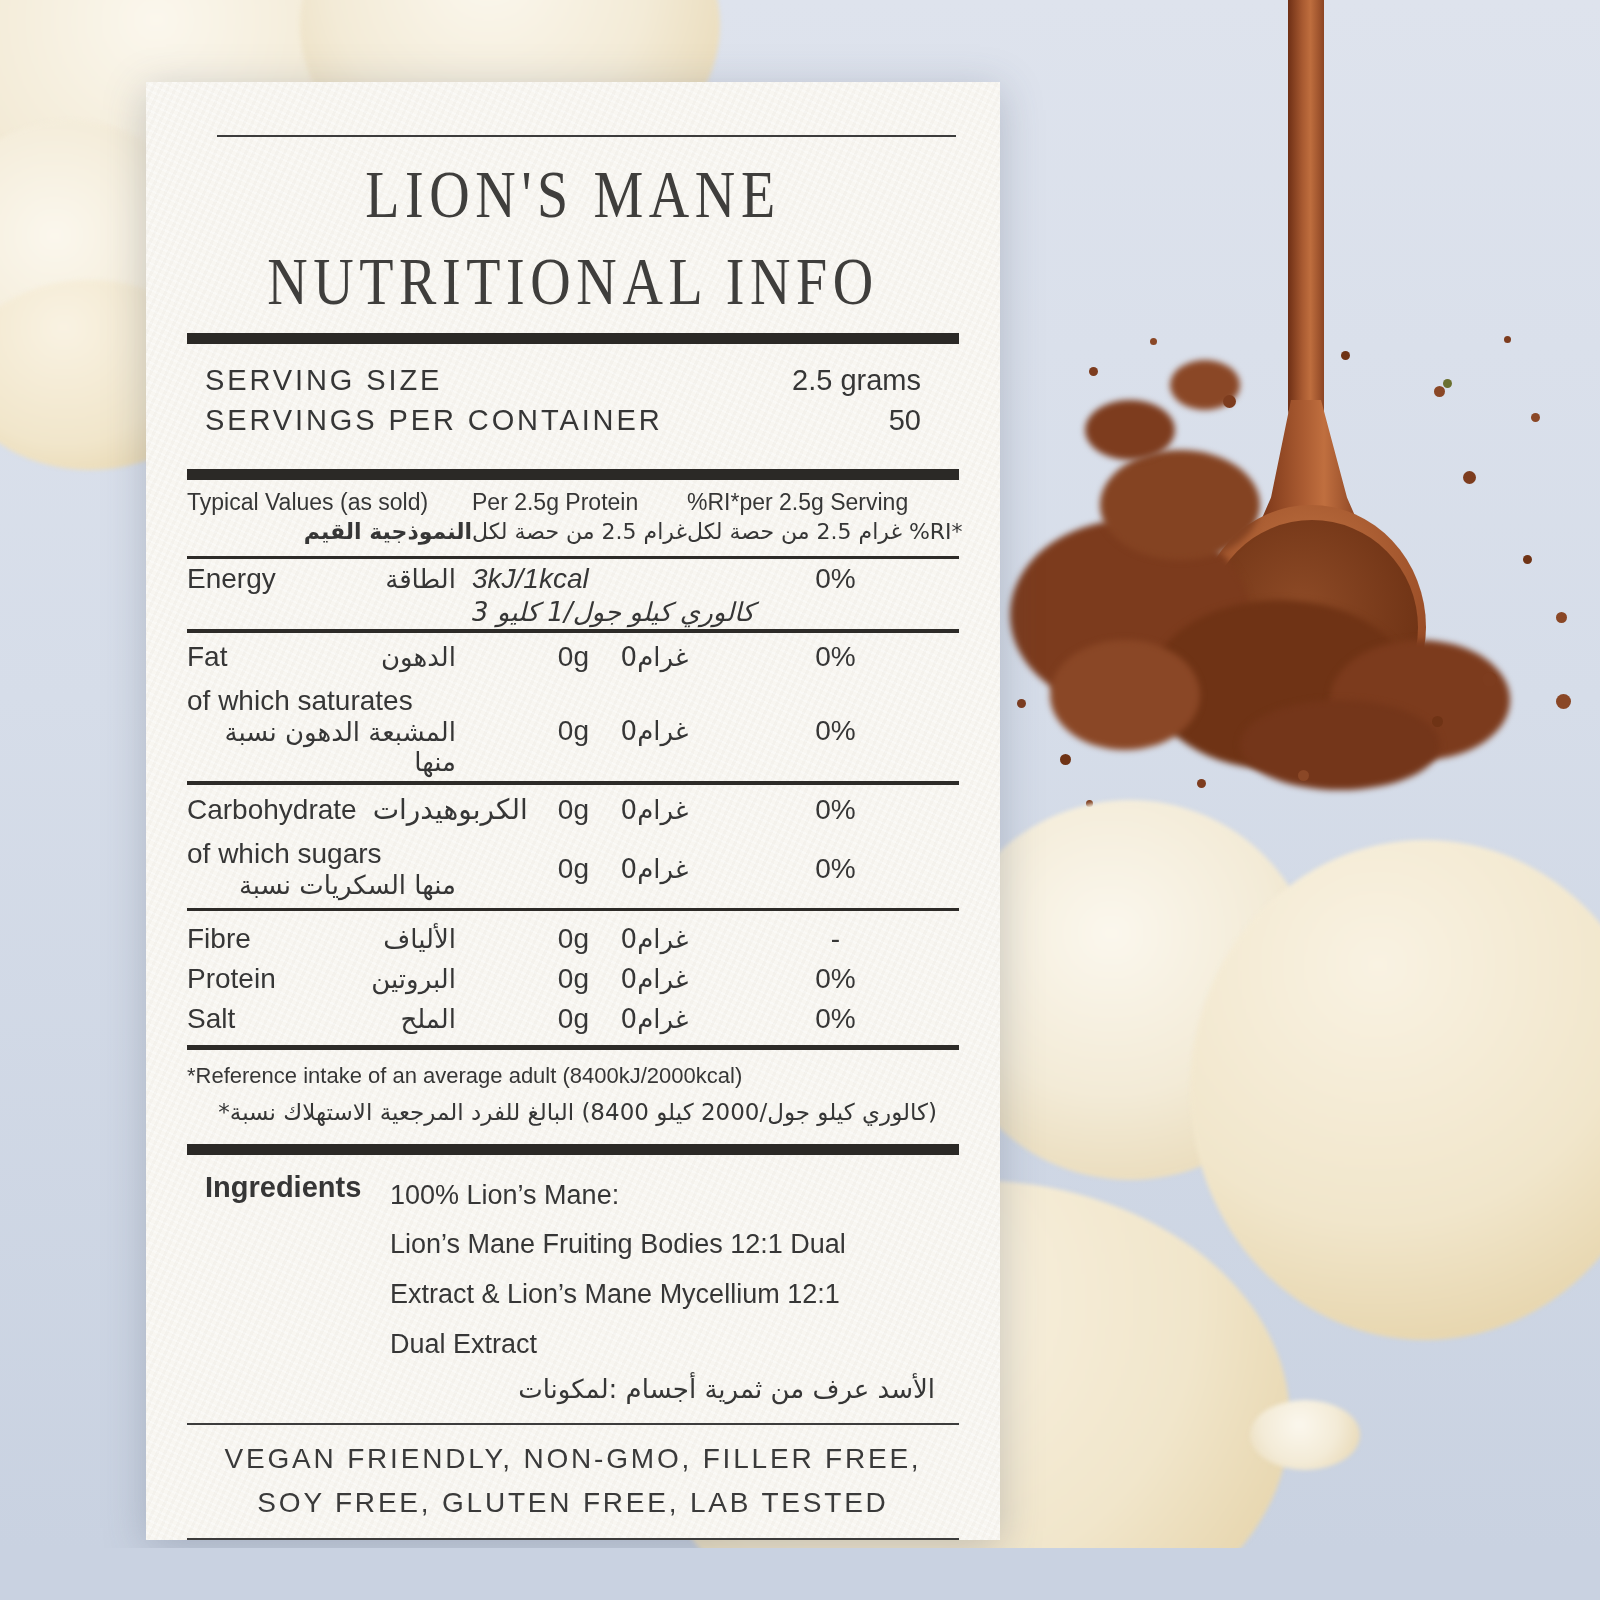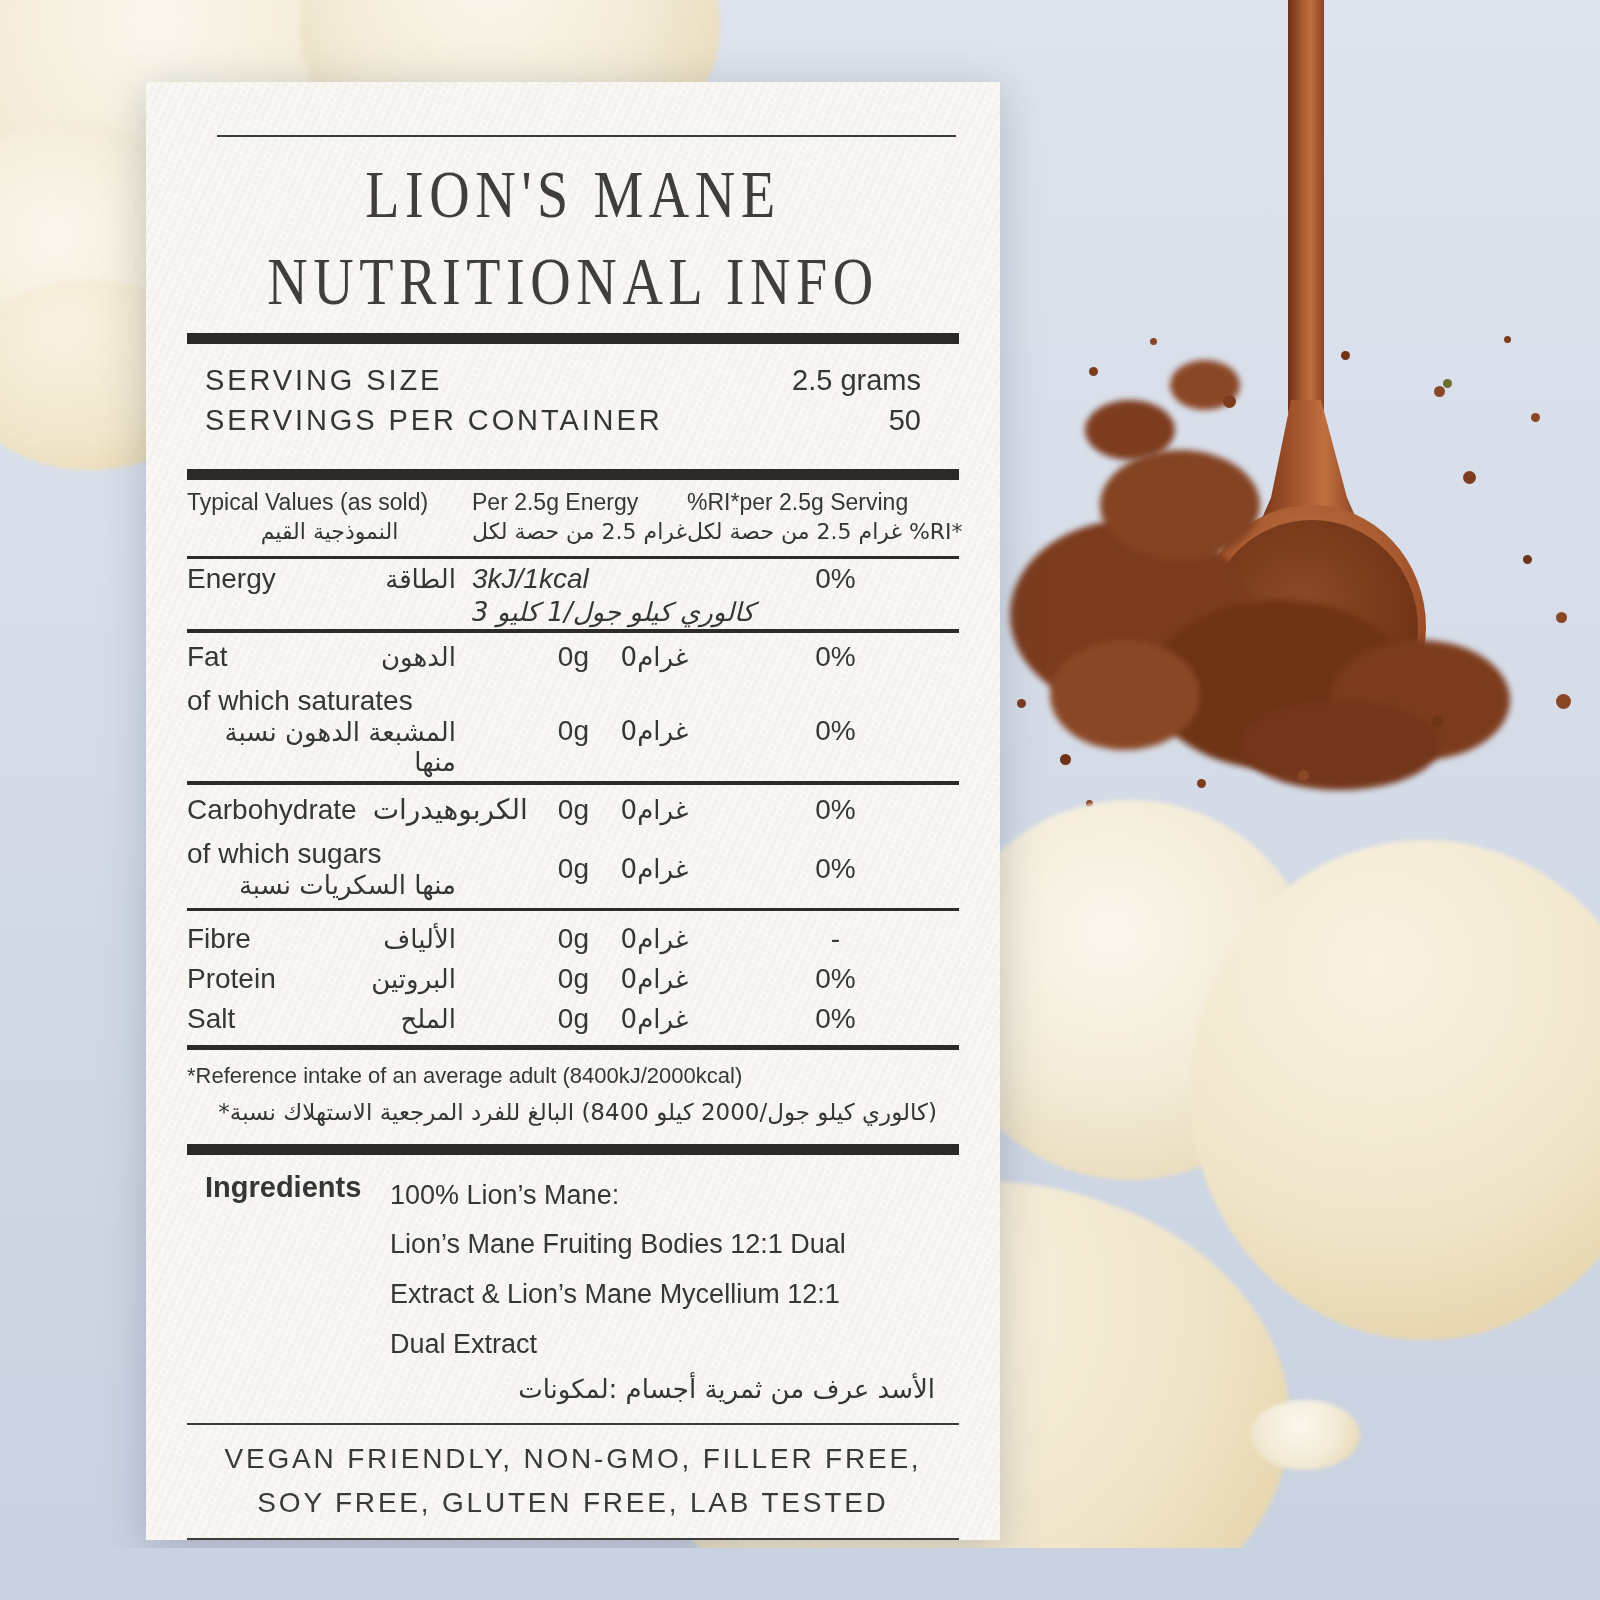--- a/index.html
+++ b/index.html
@@ -46,21 +46,21 @@
   .bar3{margin-top:14px;}
   .title{margin-top:14px;text-align:center;font-family:"Liberation Serif",serif;
     font-size:56px;letter-spacing:0.1em;color:#3f3e3c;line-height:1.55;}
   .title .tline{transform:scaleY(1.2);}
   .serv{margin-top:16px;padding:0 38px 0 18px;font-size:29px;line-height:1.4;}
   .srow{display:flex;justify-content:space-between;}
   .srow .lab{letter-spacing:0.1em;}
   
   .thead{display:grid;grid-template-columns:285px 215px 1fr;margin-top:8px;font-size:23px;line-height:1.3;}
   .thead .ar{font-size:22px;}
-  .h1 .ar{display:block;text-align:center;}
+  .h1 .ar{display:block;text-align:right;font-weight:bold;}
   .h2 .en,.h2 .ar{display:block;text-align:left;white-space:nowrap;}
   .h3 .en,.h3 .ar{display:block;text-align:left;white-space:nowrap;}
   .h3 .ar{text-align:right;}
   .trow{display:grid;grid-template-columns:285px 125px 115px 1fr;align-items:center;font-size:28px;}
   .c1-flex{display:flex;justify-content:space-between;align-items:center;padding-right:16px;}
   .c1-inline{display:flex;justify-content:flex-start;align-items:center;gap:16px;}
   .c1-two .ar{display:block;text-align:right;padding-right:16px;}
   .cg{text-align:right;padding-right:8px;}
   .car{text-align:center;white-space:nowrap;}
   .cri{text-align:center;}
@@ -140,21 +140,21 @@
       </div>
 
       <div class="bar bar2"></div>
 
       <div class="thead">
         <div class="h1">
           <span class="en">Typical Values (as sold)</span>
           <span class="ar"><span dir="ltr" style="unicode-bidi: isolate;">القيم</span> <span dir="ltr" style="unicode-bidi: isolate;">النموذجية</span></span>
         </div>
         <div class="h2">
-          <span class="en">Per 2.5g Energy</span>
+          <span class="en">Per 2.5g Protein</span>
           <span class="ar"><span dir="ltr" style="unicode-bidi: isolate;">لكل</span> <span dir="ltr" style="unicode-bidi: isolate;">حصة</span> <span dir="ltr" style="unicode-bidi: isolate;">من</span> <span dir="ltr" style="unicode-bidi: isolate;">2.5</span> <span dir="ltr" style="unicode-bidi: isolate;">غرام</span></span>
         </div>
         <div class="h3">
           <span class="en">%RI*per 2.5g Serving</span>
           <span class="ar"><span dir="ltr" style="unicode-bidi: isolate;">لكل</span> <span dir="ltr" style="unicode-bidi: isolate;">حصة</span> <span dir="ltr" style="unicode-bidi: isolate;">من</span> <span dir="ltr" style="unicode-bidi: isolate;">2.5</span> <span dir="ltr" style="unicode-bidi: isolate;">غرام</span> <span dir="ltr" style="unicode-bidi: isolate;">%RI*</span></span>
         </div>
       </div>
 
       <div class="divider3"></div>
 

